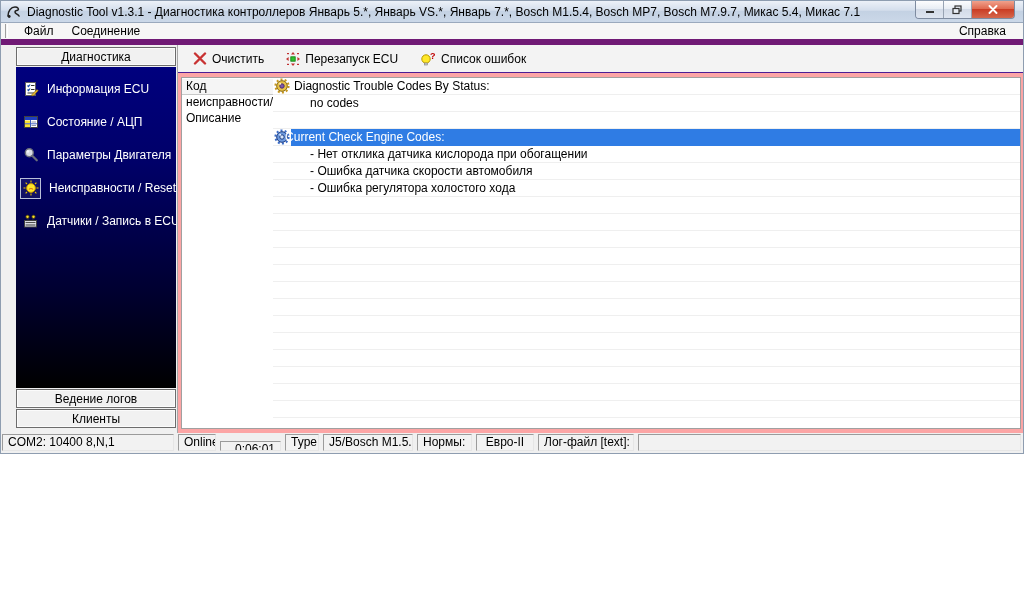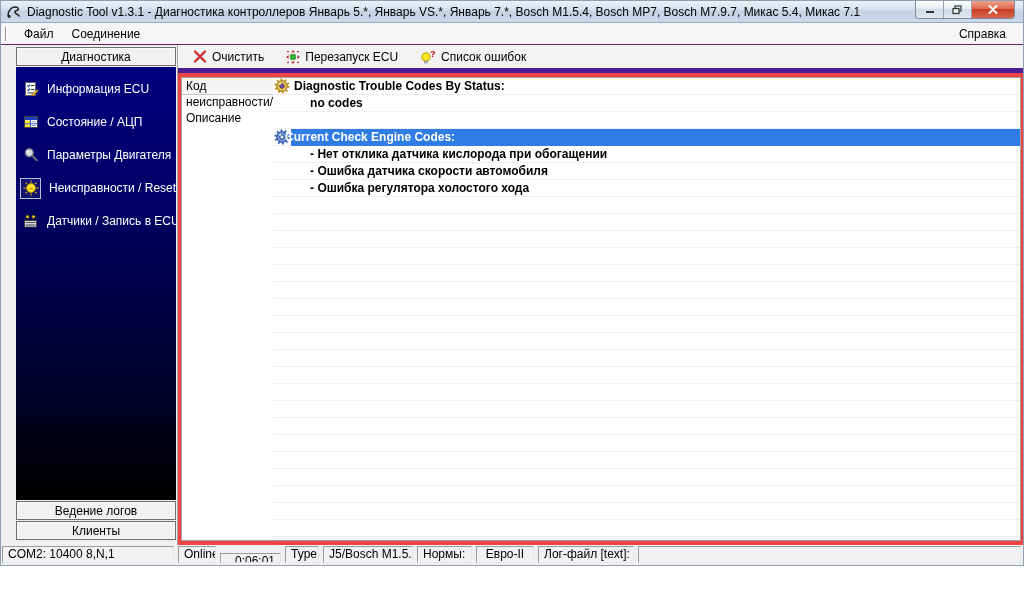--- a/index.html
+++ b/index.html
@@ -1,38 +1,38 @@
 <!DOCTYPE html>
 <html><head>
 <meta charset="utf-8">
 <style>
   * { margin:0; padding:0; box-sizing:border-box; }
   html,body { width:1024px; height:600px; background:#ffffff;
     font-family:"Liberation Sans", sans-serif; font-size:12px; color:#000; overflow:hidden; }
 
-  .window { position:absolute; left:0; top:0; width:1024px; height:566px;
-    border:1px solid #8E9DB0; background:#ef4444; display:flex; flex-direction:column; }
+  .window { position:absolute; left:0; top:0; width:1024px; height:454px;
+    border:1px solid #8E9DB0; background:#fca5a5; display:flex; flex-direction:column; }
 
   
   .titlebar { height:22px; flex:0 0 22px; display:flex; align-items:center; padding-left:5px;
     background:linear-gradient(#ECF1F8, #D4DEEC 45%, #C3D1E3 46%, #CBD8E8);
     border-bottom:1px solid #9AA9BD; }
   .app-icon { width:16px; height:16px; margin-right:5px; flex:0 0 16px; }
   .title-text { white-space:nowrap; overflow:hidden; }
   .win-btns { margin-left:auto; margin-right:8px; align-self:flex-start; display:flex; height:18px;
     border:1px solid #7E8BA0; border-top:none; border-radius:0 0 4px 4px; overflow:hidden; }
   .win-btn { width:28px; height:100%; display:flex; align-items:center; justify-content:center;
     background:linear-gradient(#FDFDFE, #E8EDF4 45%, #D2DAE7 46%, #DEE5F0);
     border-right:1px solid #98A3B3; cursor:default; }
   .win-btn.close { width:42px; border-right:none;
     background:linear-gradient(#F0A18C, #E06A50 45%, #C93A22 46%, #D5674C); }
 
   
   .menubar { height:22px; flex:0 0 22px; background:#F6F6F6; display:flex; align-items:center;
-    padding:0 8px 0 3px; border-bottom:1px solid #701a75; }
+    padding:0 8px 0 3px; border-bottom:6px solid #701a75; }
   .grip { width:3px; height:14px; border-left:1px solid #9E9E9E; border-right:1px solid #FFFFFF;
     margin:0 7px 0 1px; }
   .menu-item { padding:2px 9px; }
   .menu-right { margin-left:auto; }
 
   
   .content { flex:1 1 auto; display:flex; min-height:0; }
 
   
   .sidebar { width:177px; flex:0 0 177px; display:flex; flex-direction:column;
@@ -45,33 +45,33 @@
     padding-top:12px; overflow:hidden; }
   .nav-item { display:flex; align-items:center; color:#FFFFFF; padding-left:6px;
     margin-bottom:13px; height:20px; cursor:default; }
   .nav-icon { width:17px; height:17px; flex:0 0 17px; display:flex; align-items:center; justify-content:center; }
   .nav-icon.boxed { width:21px; height:21px; flex-basis:21px; border:1px solid #B9C0D8;
     background:rgba(255,255,255,0.07); margin-left:-2px; }
   .nav-label { margin-left:8px; white-space:nowrap; }
 
   
   .main { flex:1 1 auto; display:flex; flex-direction:column; min-width:0; }
-  .toolbar { height:28px; flex:0 0 28px; background:#F3F3F3; border-bottom:5px solid #4c1d95;
+  .toolbar { height:28px; flex:0 0 28px; background:#F3F3F3; border-bottom:1px solid #4c1d95;
     display:flex; align-items:center; padding-left:8px; }
   .tb-btn { display:flex; align-items:center; gap:5px; background:transparent; border:1px solid transparent;
     padding:2px 6px; margin-right:8px; font-family:inherit; font-size:12px; cursor:default; }
 
   .list { flex:1 1 auto; margin:4px 2px 4px 3px; border:1px solid #A0A0A0; background:#fff;
     display:flex; flex-direction:row; min-height:0; }
   .list-header { height:17px; flex:0 0 17px; background:#F5F5F5; border-bottom:1px solid #C9C9C9;
     box-shadow:inset 0 1px 0 #FFFFFF; padding-left:4px; line-height:16px; cursor:default; }
   .list-body { flex:1 1 auto; position:relative; background:
     repeating-linear-gradient(to bottom, #FFFFFF 0 16px, #EFEFEF 16px 17px); }
   .row { position:relative; height:17px; line-height:17px; white-space:nowrap; cursor:default; }
-  .row .txt { position:relative; z-index:1;font-weight:bold; }
+  .row .txt { position:relative; z-index:1; }
   .row.iconed .txt { padding-left:21px; }
   .row.indent .txt { padding-left:25px;margin-left:12px; }
   .row-icon { position:absolute; left:1px; top:0; width:16px; height:16px; z-index:1; }
   .row.selected::before { content:""; position:absolute; left:18px; right:0; top:0; height:17px;
     background:#2F7CE4; }
   .row.selected .txt { color:#FFFFFF;padding-left:12px; }
 
   
   .statusbar { height:20px; flex:0 0 20px; background:#F0F0F0; display:flex; gap:4px;
     padding:1px 2px 2px 1px; align-items:stretch; }

